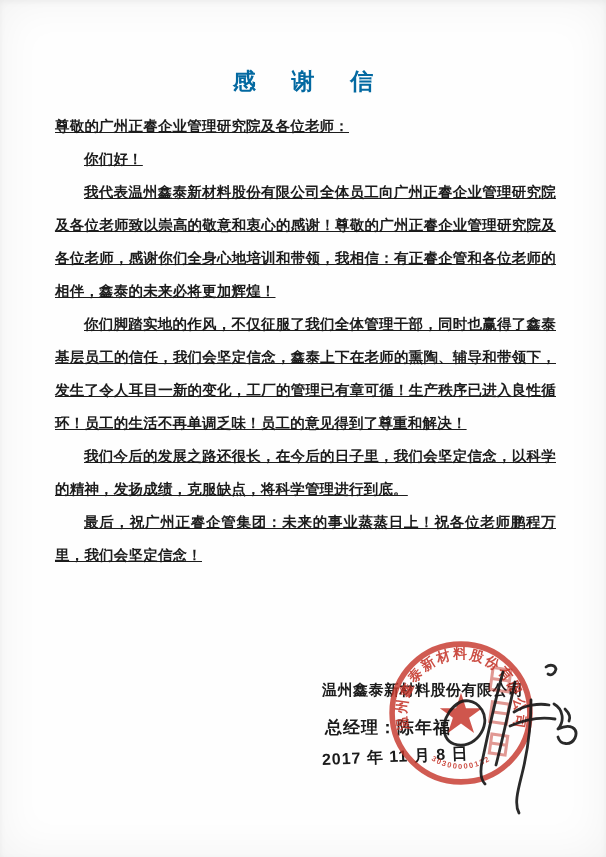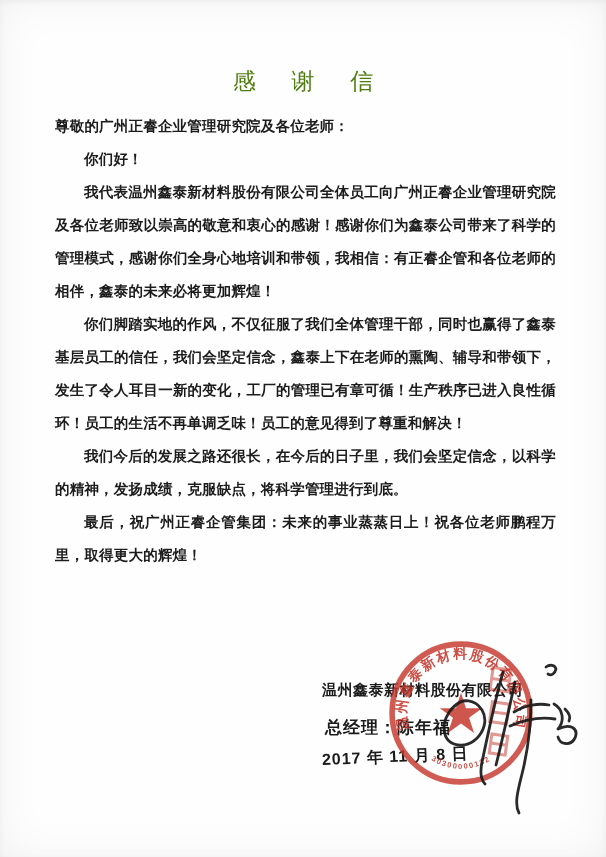--- a/index.html
+++ b/index.html
@@ -8,29 +8,29 @@
     background:#ffffff;
     font-family:"Liberation Serif","DejaVu Serif",serif;
     color:#1d1d1d;
   }
   .paper{
     position:absolute;inset:0;background:#fefefe;
     box-shadow:inset 0 0 46px rgba(0,0,0,0.05), inset 0 2px 6px rgba(0,0,0,0.05);
   }
   .title{
     position:absolute;top:66px;left:0;width:100%;
-    text-align:center;font-size:23px;font-weight:400;
-    letter-spacing:15px;text-indent:15px;color:#4d7c0f;
+    text-align:center;font-size:23px;font-weight:700;
+    letter-spacing:15px;text-indent:15px;color:#0369a1;
   }
   .letter-body{
     position:absolute;left:55px;top:110px;width:501px;
     font-size:14.5px;line-height:33px;letter-spacing:0.2px;
     font-weight:600;text-align:justify;color:#1c1c1c;
   }
-  .letter-body p{margin:0;text-indent:2em;}
+  .letter-body p{margin:0;text-indent:2em;text-decoration:underline;}
   .letter-body p.salutation{text-indent:0;}
   .sig-block{position:absolute;font-weight:600;color:#1b1b1b;}
   .sig-company{left:322px;top:681px;font-size:15px;letter-spacing:0.5px;}
   .sig-signer{left:325px;top:716px;font-size:17px;letter-spacing:1px;}
   .sig-date{
     left:322px;top:750px;font-size:16px;font-weight:700;
     font-family:"Liberation Sans","DejaVu Sans",sans-serif;
     transform:rotate(-2.5deg);transform-origin:left center;letter-spacing:1px;
   }
   .stamp-svg{position:absolute;left:385px;top:637px;width:152px;height:152px;opacity:0.88;}
@@ -40,24 +40,24 @@
 </head>
 <body>
 
 <div class="paper">
 
   <div class="title">感 谢 信</div>
 
   <div class="letter-body">
     <p class="salutation">尊敬的广州正睿企业管理研究院及各位老师：</p>
     <p>你们好！</p>
-    <p>我代表温州鑫泰新材料股份有限公司全体员工向广州正睿企业管理研究院及各位老师致以崇高的敬意和衷心的感谢！感谢你们为鑫泰公司带来了科学的管理模式，感谢你们全身心地培训和带领，我相信：有正睿企管和各位老师的相伴，鑫泰的未来必将更加辉煌！</p>
+    <p>我代表温州鑫泰新材料股份有限公司全体员工向广州正睿企业管理研究院及各位老师致以崇高的敬意和衷心的感谢！尊敬的广州正睿企业管理研究院及各位老师，感谢你们全身心地培训和带领，我相信：有正睿企管和各位老师的相伴，鑫泰的未来必将更加辉煌！</p>
     <p>你们脚踏实地的作风，不仅征服了我们全体管理干部，同时也赢得了鑫泰基层员工的信任，我们会坚定信念，鑫泰上下在老师的熏陶、辅导和带领下，发生了令人耳目一新的变化，工厂的管理已有章可循！生产秩序已进入良性循环！员工的生活不再单调乏味！员工的意见得到了尊重和解决！</p>
     <p>我们今后的发展之路还很长，在今后的日子里，我们会坚定信念，以科学的精神，发扬成绩，克服缺点，将科学管理进行到底。</p>
-    <p>最后，祝广州正睿企管集团：未来的事业蒸蒸日上！祝各位老师鹏程万里，取得更大的辉煌！</p>
+    <p>最后，祝广州正睿企管集团：未来的事业蒸蒸日上！祝各位老师鹏程万里，我们会坚定信念！</p>
   </div>
 
   <div class="sig-block sig-company">温州鑫泰新材料股份有限公司</div>
   <div class="sig-block sig-signer">总经理：陈年福</div>
   <div class="sig-block sig-date">2017 年 11 月 8 日</div>
 
   <svg class="stamp-svg" viewBox="0 0 150 150">
     <g fill="none" stroke="#c5352a">
       <circle cx="75" cy="75" r="68" stroke-width="5.5" opacity="0.92"></circle>
     </g>

